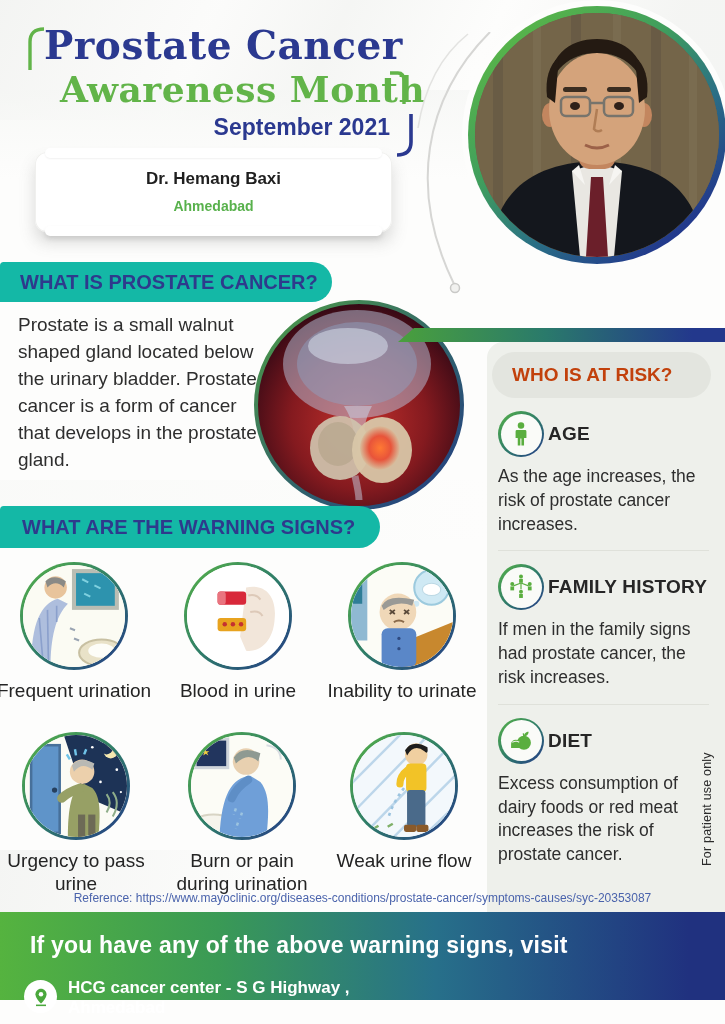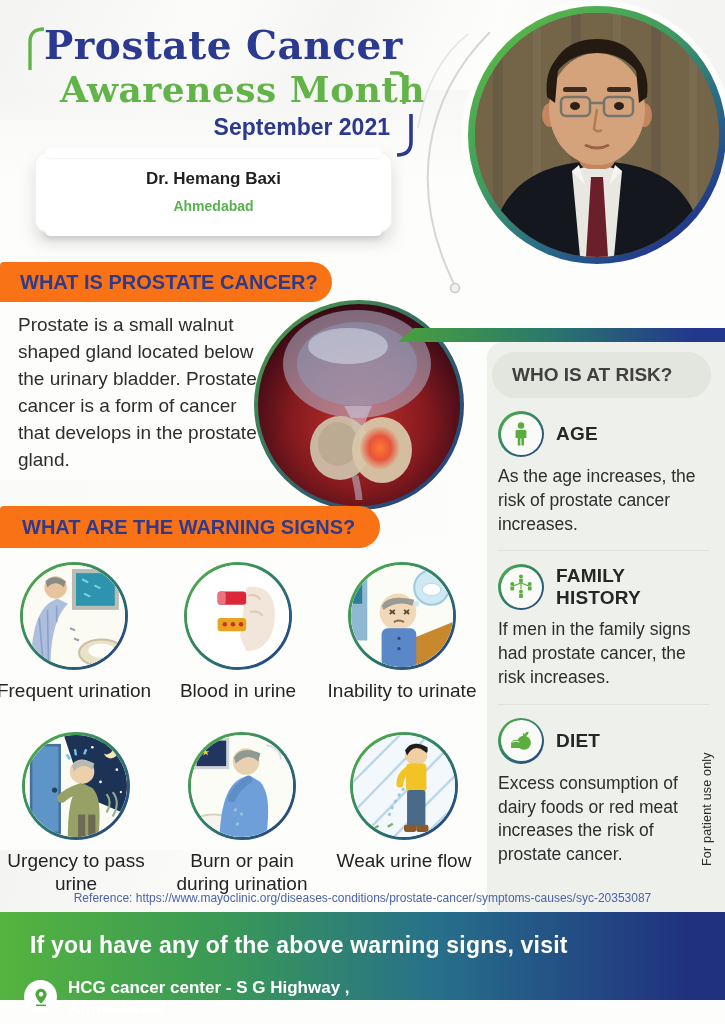--- a/index.html
+++ b/index.html
@@ -36,21 +36,21 @@
 
   
   .photo-ring{position:absolute;left:468px;top:6px;width:258px;height:258px;border-radius:50%;
               padding:7px;box-sizing:border-box;
               background:linear-gradient(140deg,#5cb946 8%,#3f9d5e 40%,#2a6f85 62%,#22398c 85%);
               box-shadow:0 0 0 6px #fdfdfc;}
   .photo-inner{width:100%;height:100%;border-radius:50%;overflow:hidden;background:#6e6148;}
   .deco-curve{position:absolute;left:398px;top:32px;}
 
   
-  .pill{position:absolute;background:#f97316;color:#2e3a8c;font-weight:bold;
+  .pill{position:absolute;background:#14b8a6;color:#2e3a8c;font-weight:bold;
         display:flex;align-items:center;}
   .pill-what{left:0;top:262px;width:312px;height:40px;border-radius:4px 22px 22px 0;
              font-size:20px;padding-left:20px;}
   .pill-signs{left:0;top:506px;width:358px;height:42px;border-radius:4px 22px 22px 0;
              font-size:20px;padding-left:22px;}
 
   .intro-text{position:absolute;left:18px;top:312px;width:252px;font-size:19px;line-height:1.42;
               color:#2e2e2e;}
 
   
@@ -58,24 +58,24 @@
 
   
   .ribbon{position:absolute;left:398px;top:328px;width:327px;height:14px;
           background:linear-gradient(90deg,#4aa03c,#2a7a6b 45%,#23388c 90%);
           clip-path:polygon(16px 0,100% 0,100% 100%,0 100%);}
 
   
   .sidebar{position:absolute;left:487px;top:342px;width:238px;height:570px;background:#eef0eb;
            border-radius:16px 0 0 0;box-sizing:border-box;}
   .pill-risk{position:relative;margin:10px 14px 0 5px;height:46px;background:#e3e5df;border-radius:24px;
-             color:#404040;font-weight:bold;font-size:19px;display:flex;align-items:center;
+             color:#c2410c;font-weight:bold;font-size:19px;display:flex;align-items:center;
              padding-left:20px;}
   .risk-item{padding:13px 14px 12px 11px;}
-  .risk-head{display:flex;align-items:center;gap:12px;}
+  .risk-head{display:flex;align-items:center;gap:4px;}
   .risk-ic{width:46px;height:46px;border-radius:50%;padding:2.5px;box-sizing:border-box;flex:0 0 auto;
            background:linear-gradient(135deg,#58b447,#2f7d68 50%,#24388a);}
   .risk-ic-in{width:100%;height:100%;border-radius:50%;background:#fafbf8;display:flex;
               align-items:center;justify-content:center;}
   .risk-title{font-size:19px;font-weight:bold;color:#262626;letter-spacing:.2px;}
   .risk-text{margin-top:8px;font-size:17.5px;line-height:1.36;color:#2e2e2e;width:205px;}
   .divider{height:1px;background:#dfe1da;margin:2px 16px 0 11px;}
   .side-note{position:absolute;left:700px;top:746px;height:120px;writing-mode:vertical-rl;
              transform:rotate(180deg);font-size:12.5px;color:#2b2b2b;letter-spacing:.2px;}
 

